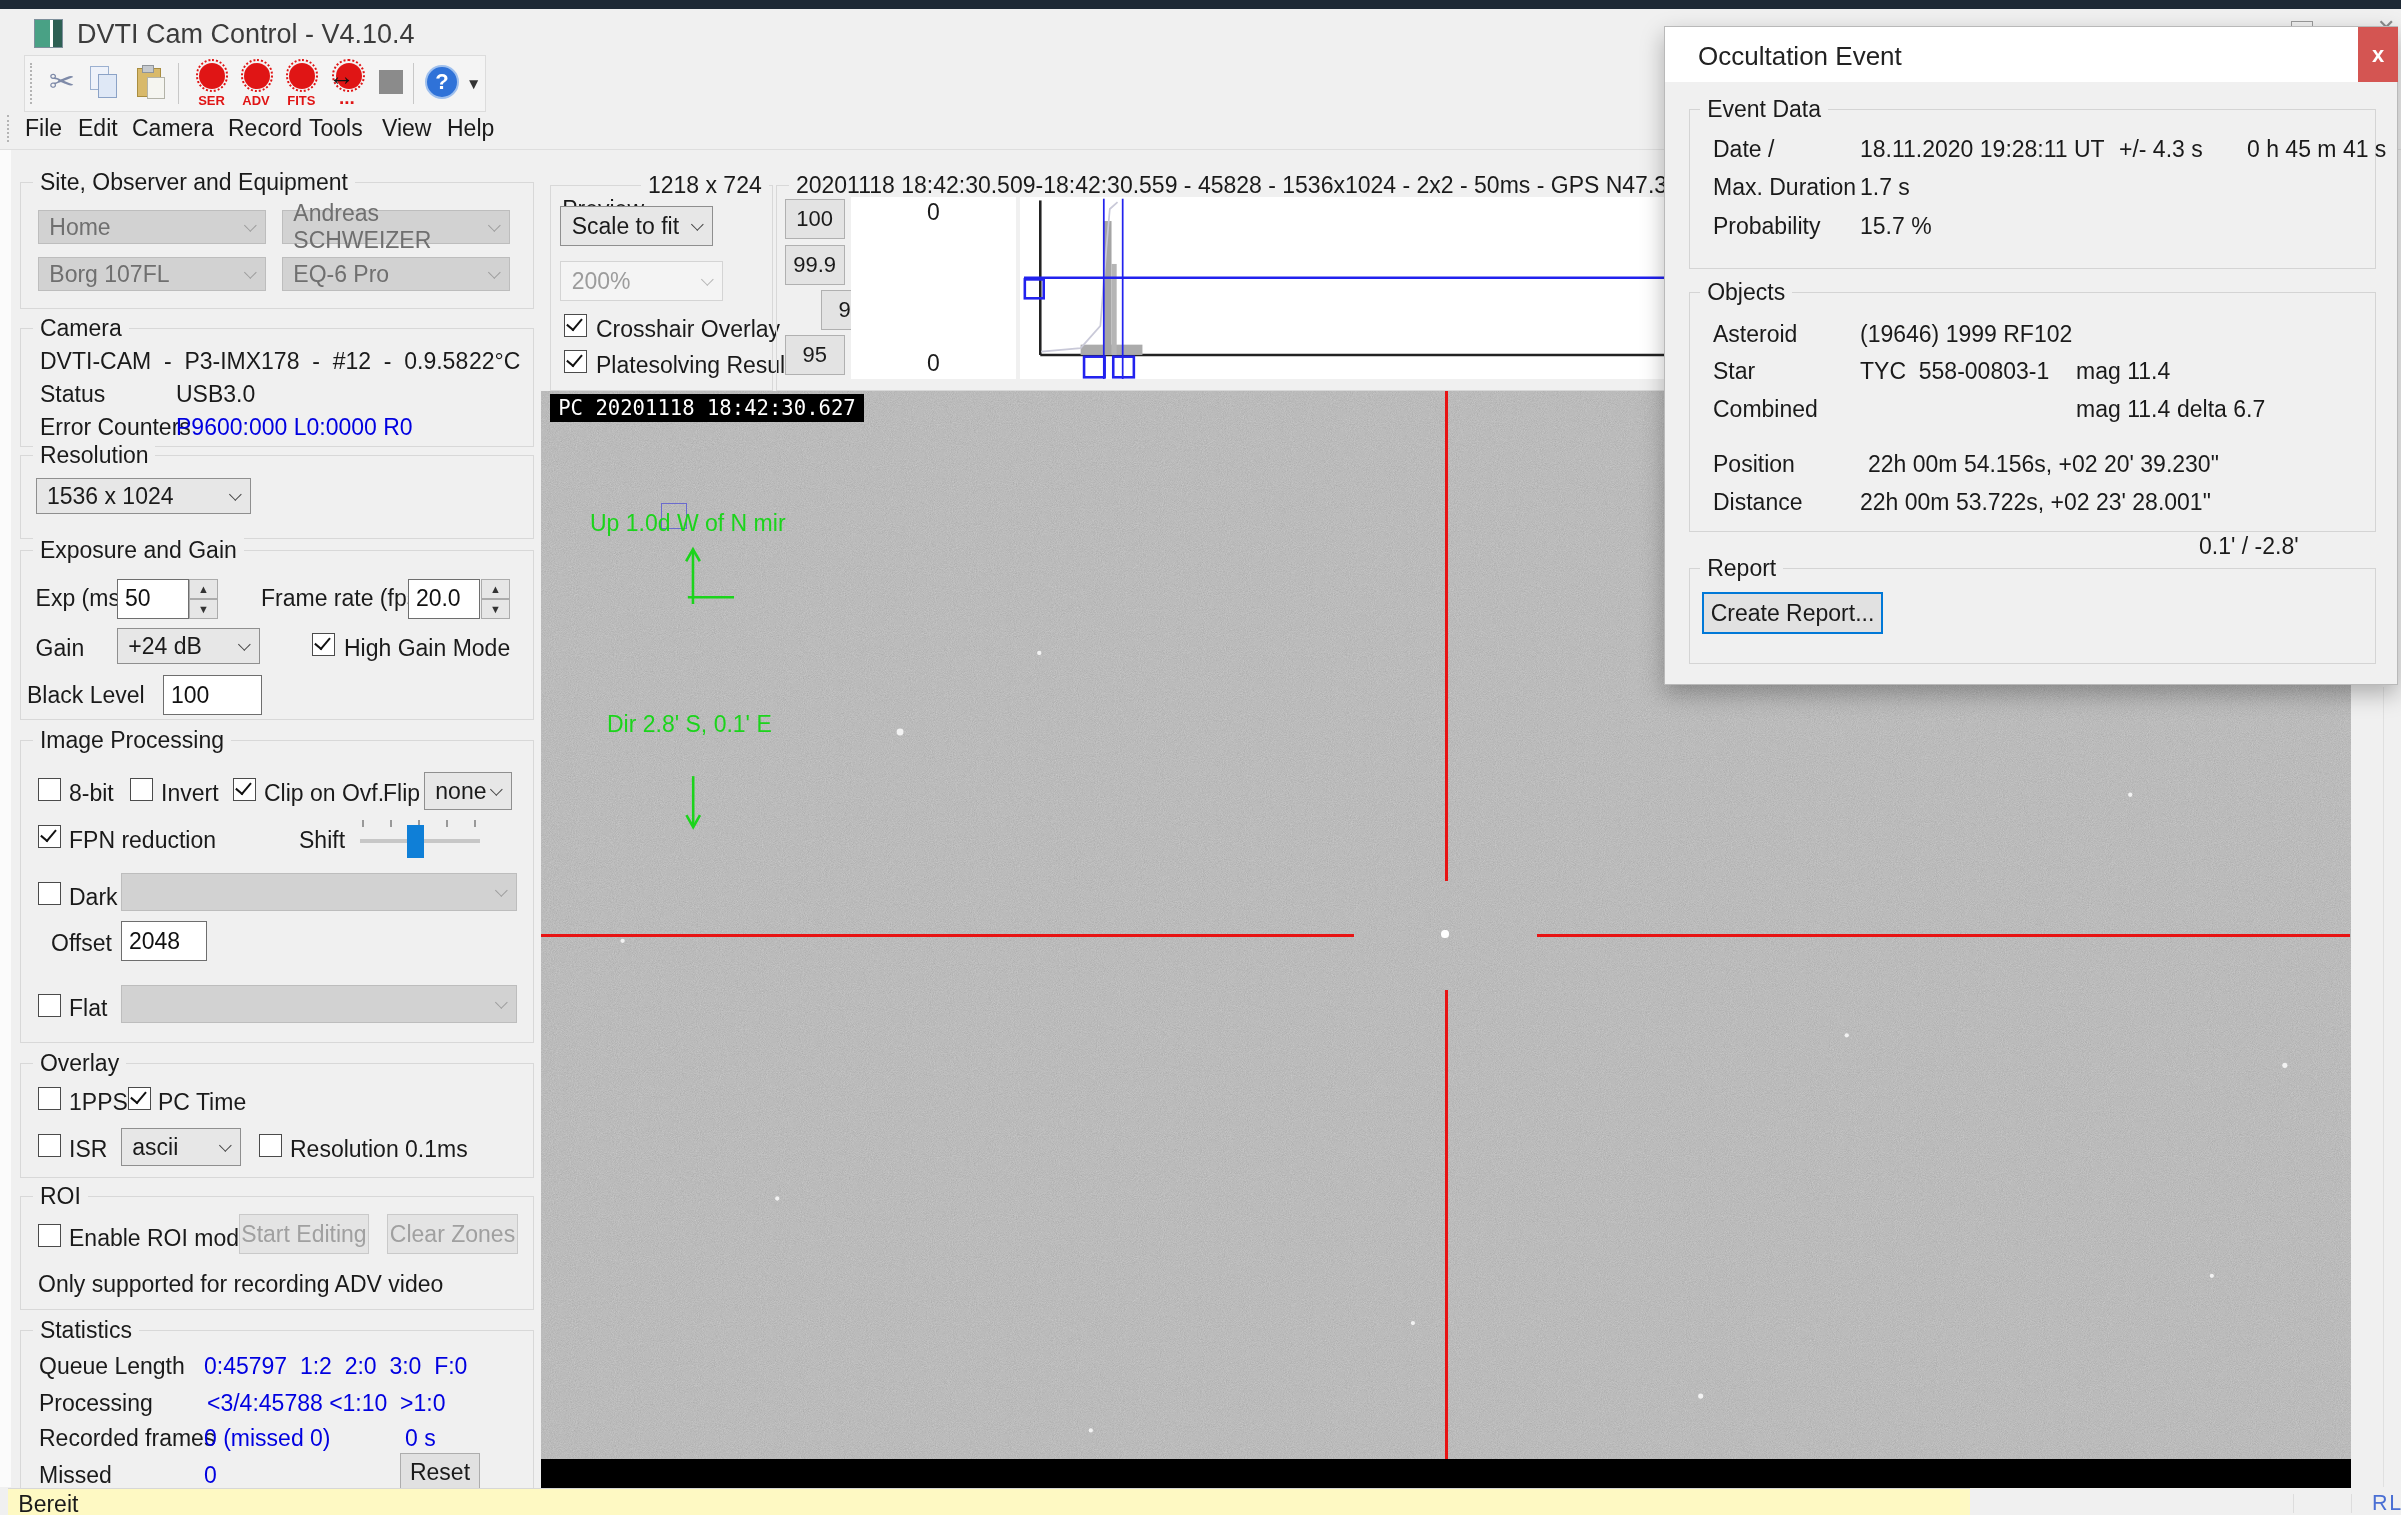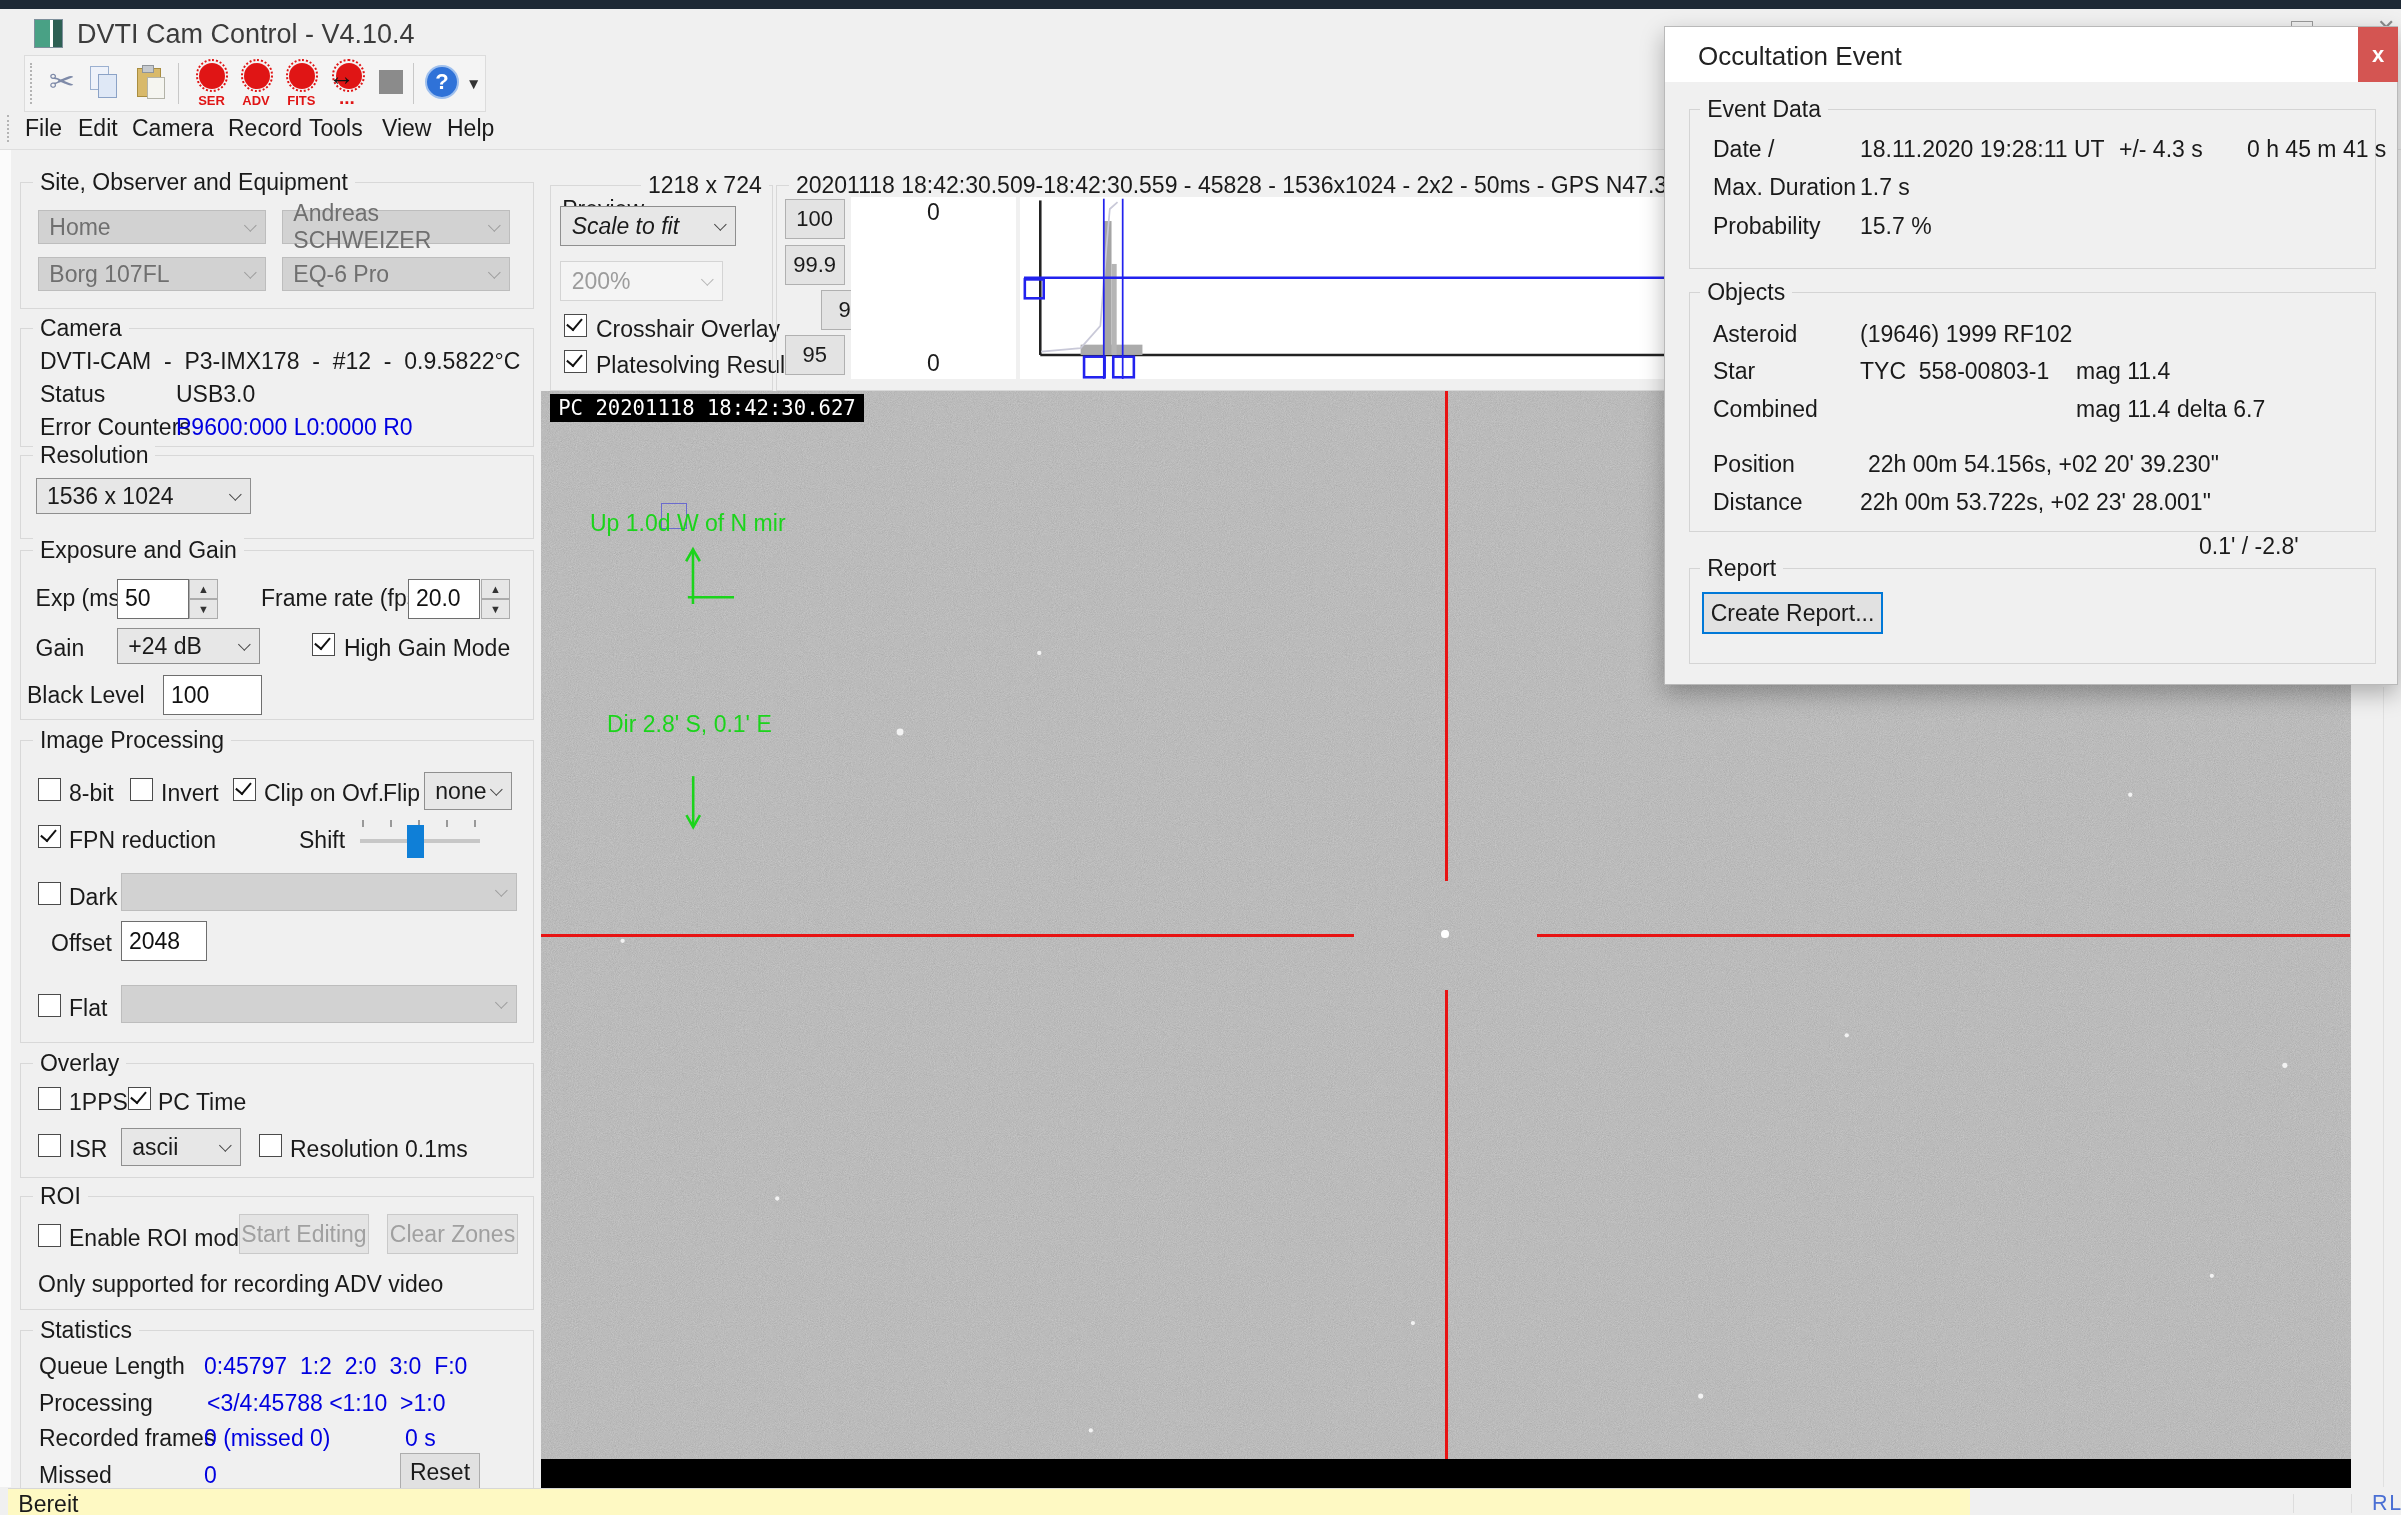--- a/index.html
+++ b/index.html
@@ -255,21 +255,21 @@
   <span class="abs" style="left:18px;top:131px;">Missed</span>
   <span class="abs blue" style="left:183px;top:131px;">0</span>
   <div class="btn" style="left:379px;top:122px;width:80px;height:39px;">
       <span>Reset</span>
     </div>
 </div>
 
 <div class="group" style="left:550px;top:185px;width:221px;height:204px;">
   <span class="glab" style="left:4.3px;top:-13.7px;margin-top:24px;">Preview</span>
   <span class="glab blue" style="left:90px;top:-13.7px;">1218 x 724</span>
-  <div class="combo" style="left:9.4px;top:20px;width:176px;height:40px;font-style:italic;">
+  <div class="combo" style="left:9.4px;top:20px;width:153px;height:40px;">
     <span>Scale to fit</span>
       <span class="chev"></span>
   </div>
   <div class="combo ghost" style="left:9.4px;top:75px;width:163px;height:40px;">
     <span>200%</span>
       <span class="chev"></span>
   </div>
   <span class="cb checked" style="left:13px;top:128px;"></span>
   <span class="abs nowrap" style="left:45px;top:130px;">Crosshair Overlay</span>
   <span class="cb checked" style="left:13px;top:164px;"></span>

